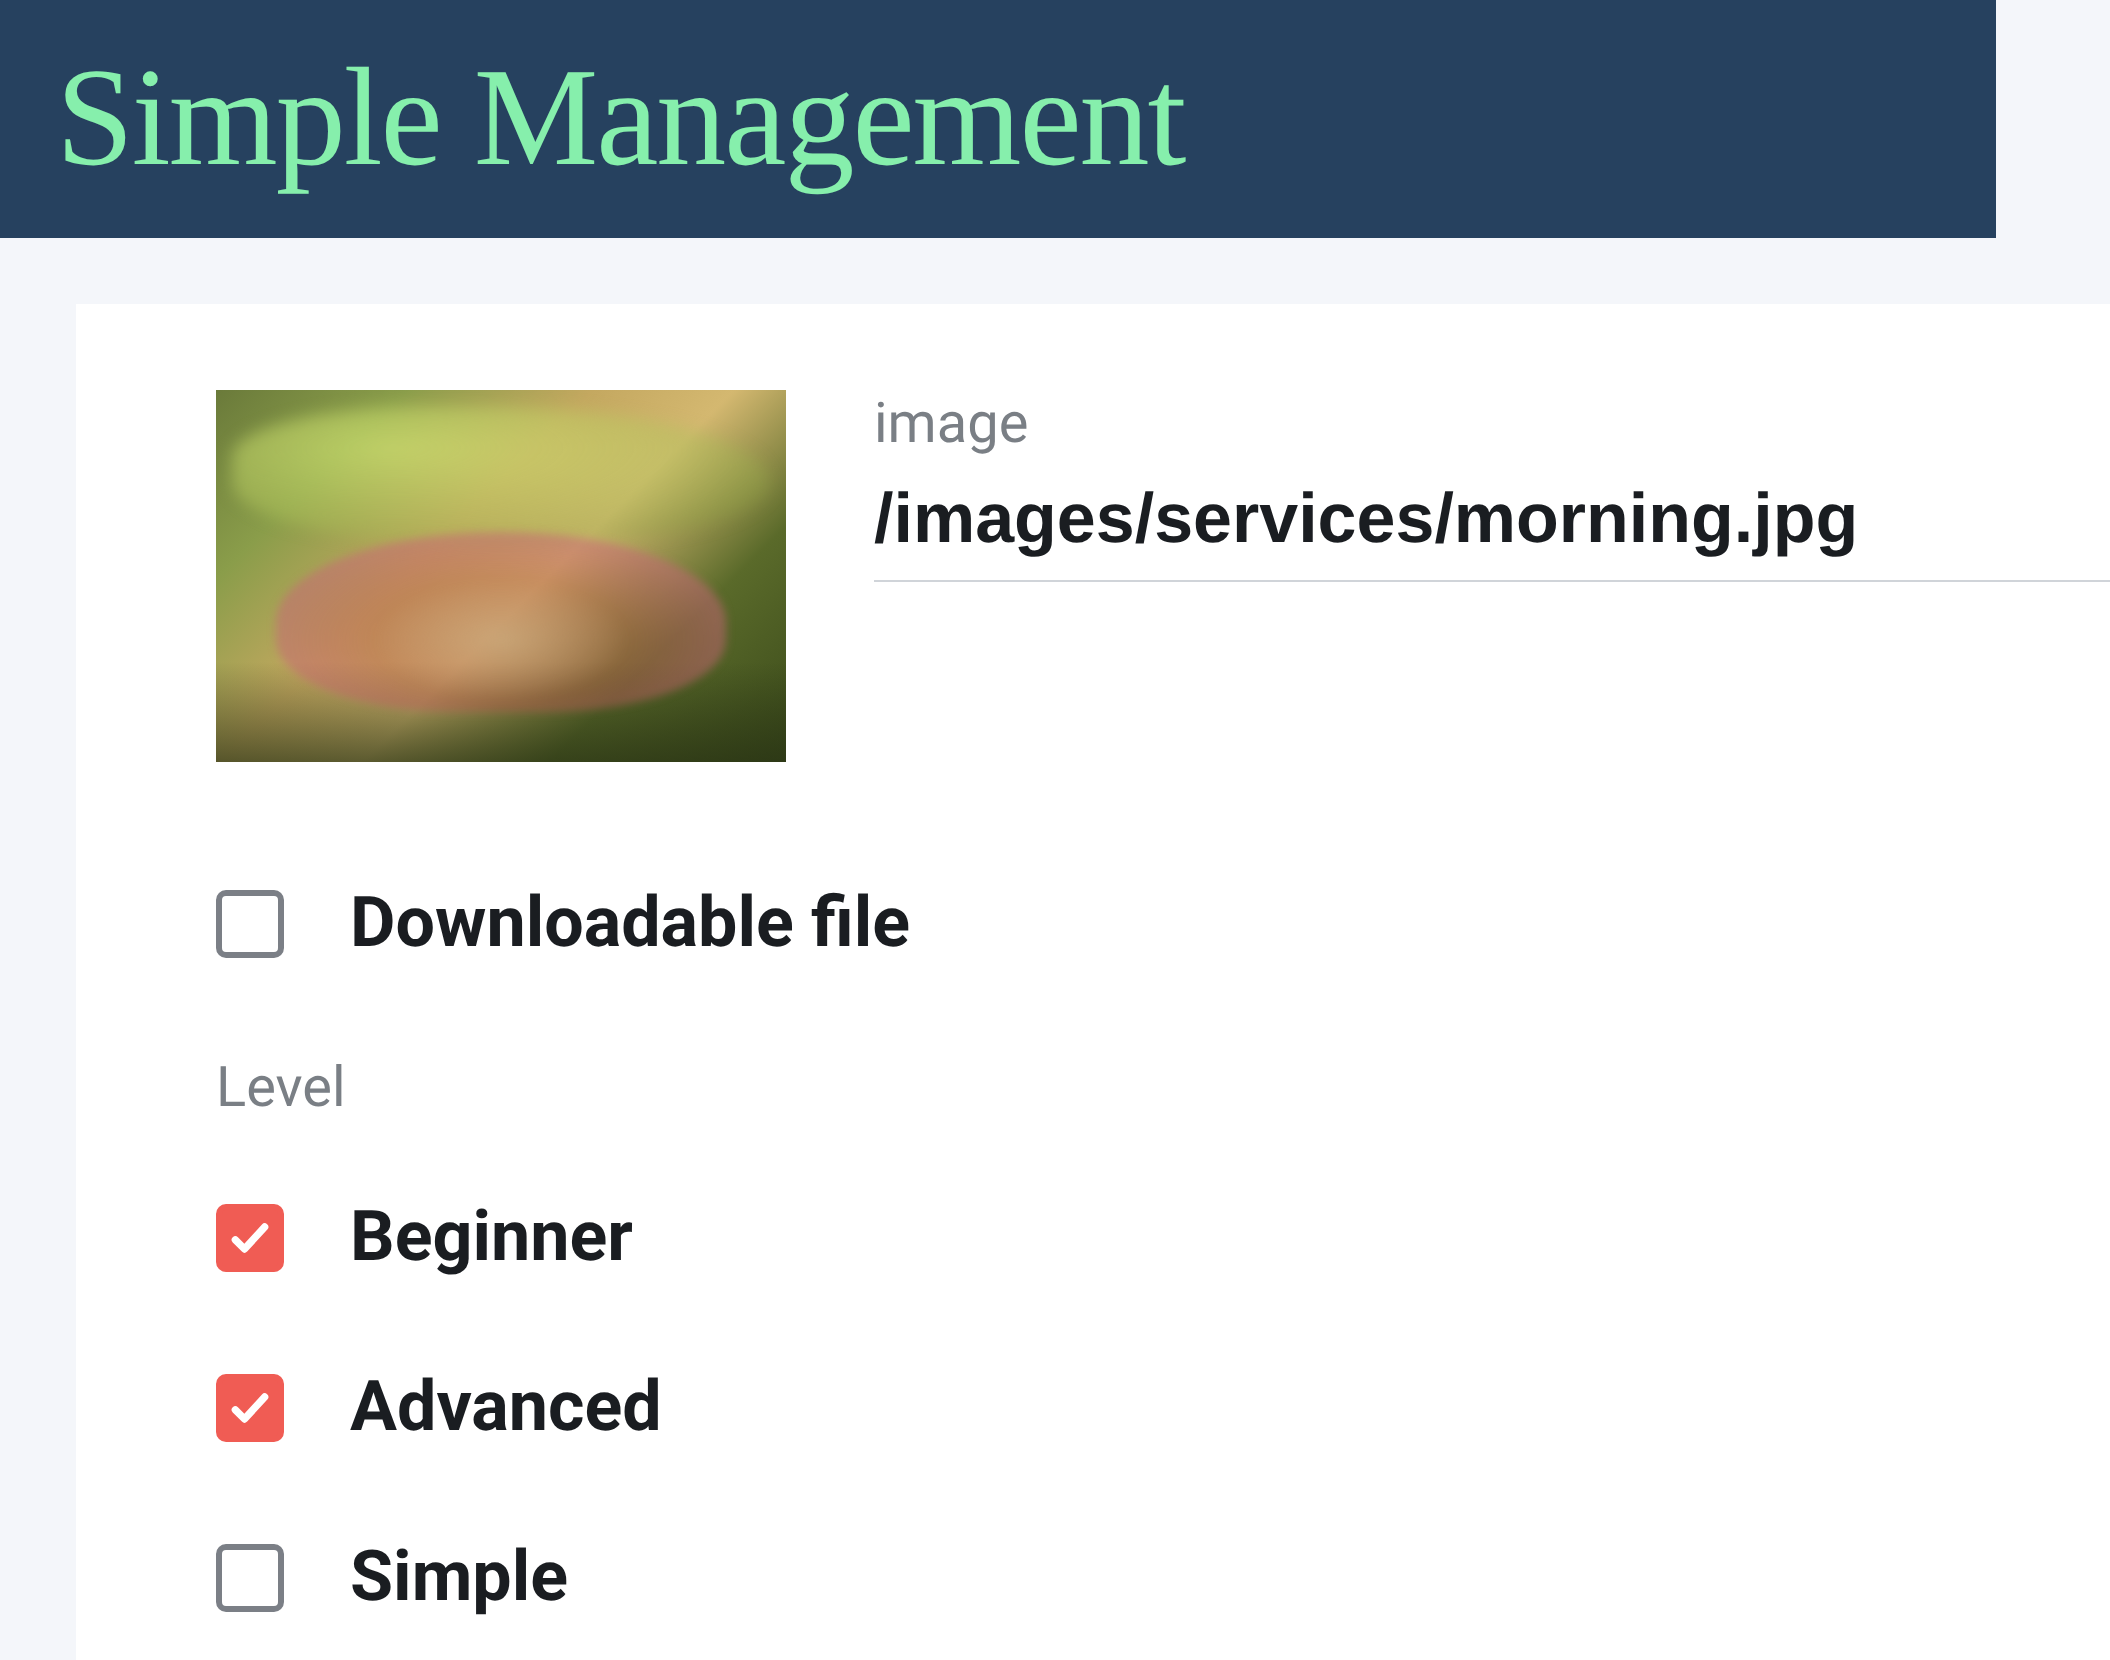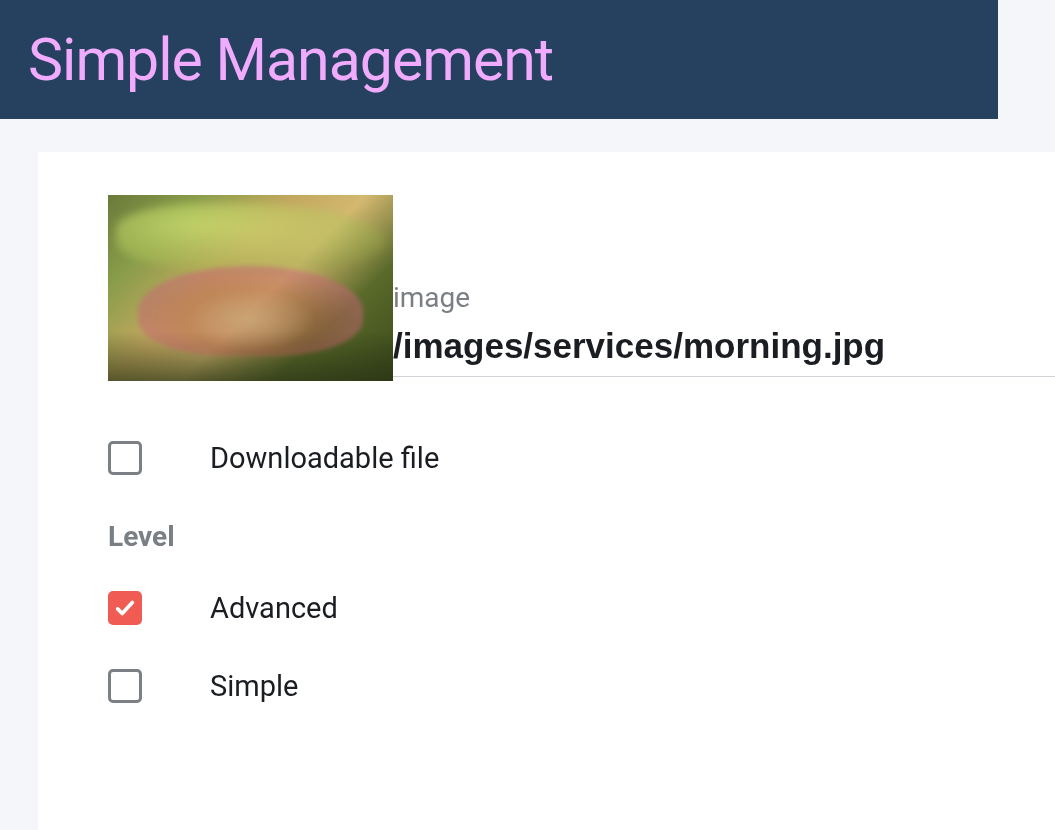--- a/index.html
+++ b/index.html
@@ -21,24 +21,25 @@
       left: 0;
       width: 998px;
       height: 119px;
       background: #26415f;
       display: flex;
       align-items: center;
       padding-left: 28px;
       z-index: 10;
     }
     .header-title {
-      color: #f0abfc;
-      font-size: 59px;
+      color: #86efac;
+      font-size: 70px;
       font-weight: 400;
       letter-spacing: -1px;
+      font-family: Liberation Serif, serif;
     }
     .under-header-strip {
       position: absolute;
       top: 30px;
       left: 38px;
       right: 0;
       height: 122px;
       background: #f4f6fa;
       z-index: 1;
     }
@@ -49,21 +50,22 @@
       right: 0;
       bottom: 0;
       background: #ffffff;
       z-index: 2;
       padding-top: 43px;
       padding-left: 70px;
       padding-right: 0;
     }
     .image-row {
       display: flex;
-      align-items: flex-end;
+      align-items: flex-start;
+      gap: 44px;
       margin-bottom: 60px;
     }
     .thumbnail {
       width: 285px;
       height: 186px;
       background: linear-gradient(135deg, #6a7a3a 0%, #8a9d4a 20%, #c4a860 40%, #d4b870 55%, #5a6a2a 75%, #3a4a1a 100%);
       position: relative;
       overflow: hidden;
     }
     .thumbnail::before {
@@ -139,28 +141,27 @@
     .checkbox.checked {
       background: #f05c54;
       border-color: #f05c54;
     }
     .checkbox.checked svg {
       width: 22px;
       height: 22px;
     }
     .checkbox-label {
       color: #1a1d21;
-      font-size: 29px;
-      font-weight: 400;
-      margin-left: 35px;
+      font-size: 35px;
+      font-weight: 700;
     }
     .section-label {
       color: #7a7f85;
       font-size: 28px;
-      font-weight: 700;
+      font-weight: 400;
       margin-bottom: 38px;
     }
     .level-group .checkbox-row {
       margin-bottom: 44px;
     }
   </style>
 </head>
 <body>
 
 <div class="under-header-strip"></div>
@@ -188,20 +189,28 @@
 
   <div class="section-label">Level</div>
 
   <div class="level-group">
     <div class="checkbox-row">
       <div class="checkbox checked">
           <svg viewBox="0 0 24 24" fill="none" stroke="#ffffff" stroke-width="4" stroke-linecap="round" stroke-linejoin="round">
             <polyline points="4 13 9 18 20 6"></polyline>
           </svg>
         </div>
+      <span class="checkbox-label">Beginner</span>
+    </div>
+    <div class="checkbox-row">
+      <div class="checkbox checked">
+          <svg viewBox="0 0 24 24" fill="none" stroke="#ffffff" stroke-width="4" stroke-linecap="round" stroke-linejoin="round">
+            <polyline points="4 13 9 18 20 6"></polyline>
+          </svg>
+        </div>
       <span class="checkbox-label">Advanced</span>
     </div>
     <div class="checkbox-row">
       <div class="checkbox"></div>
       <span class="checkbox-label">Simple</span>
     </div>
   </div>
 
 </div>
 

